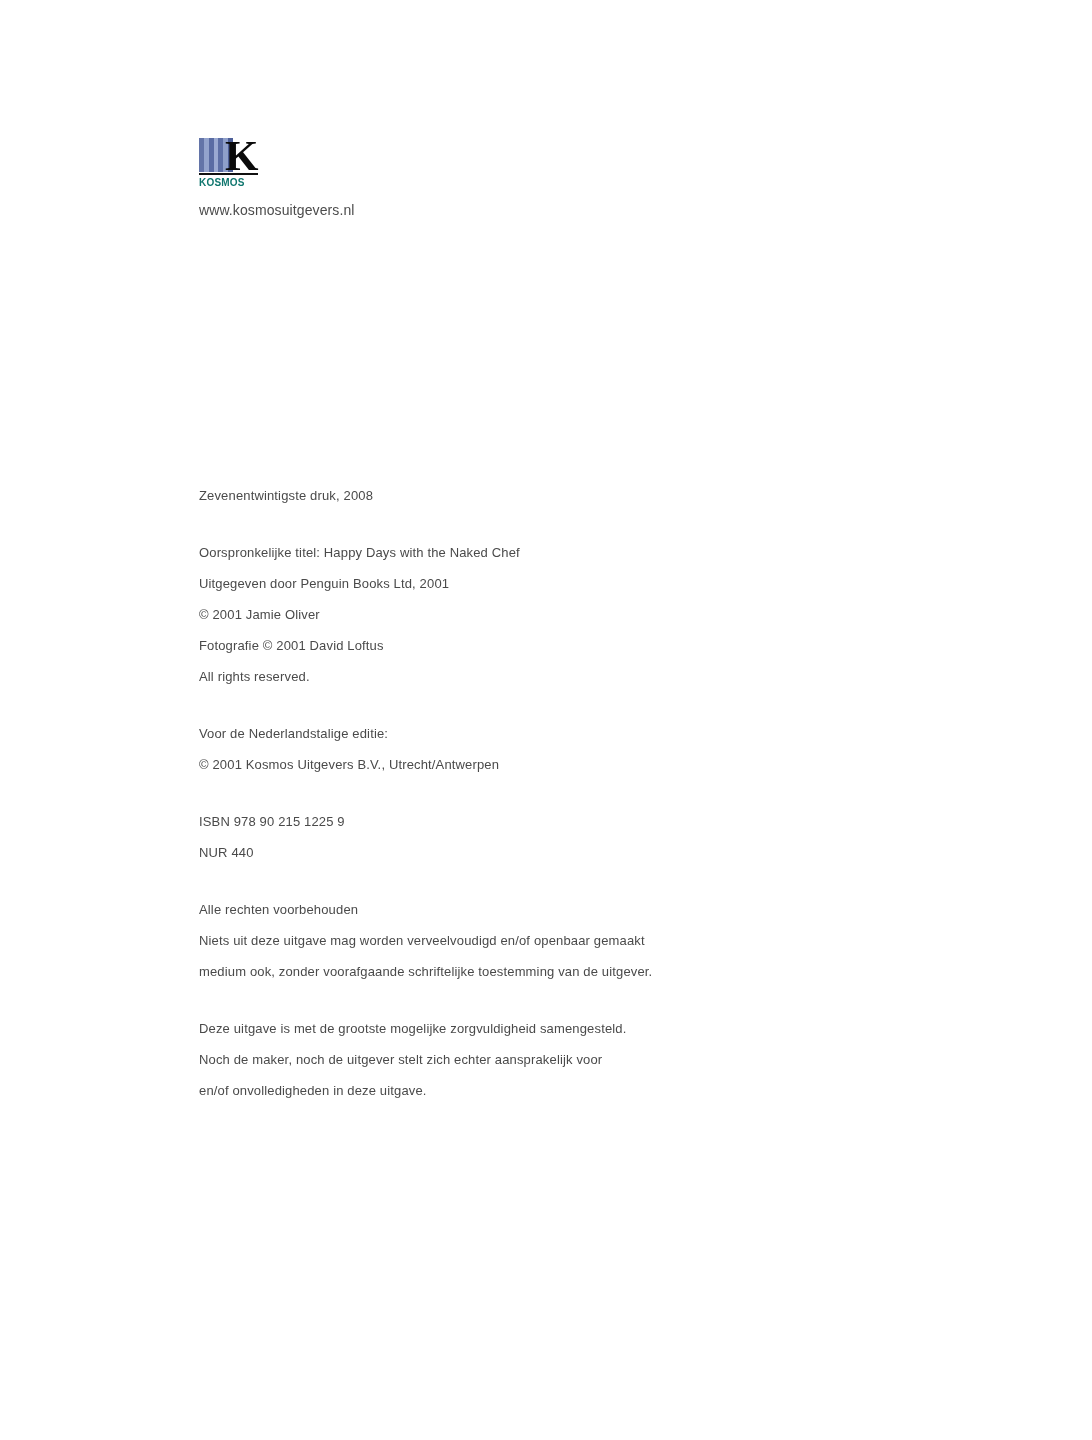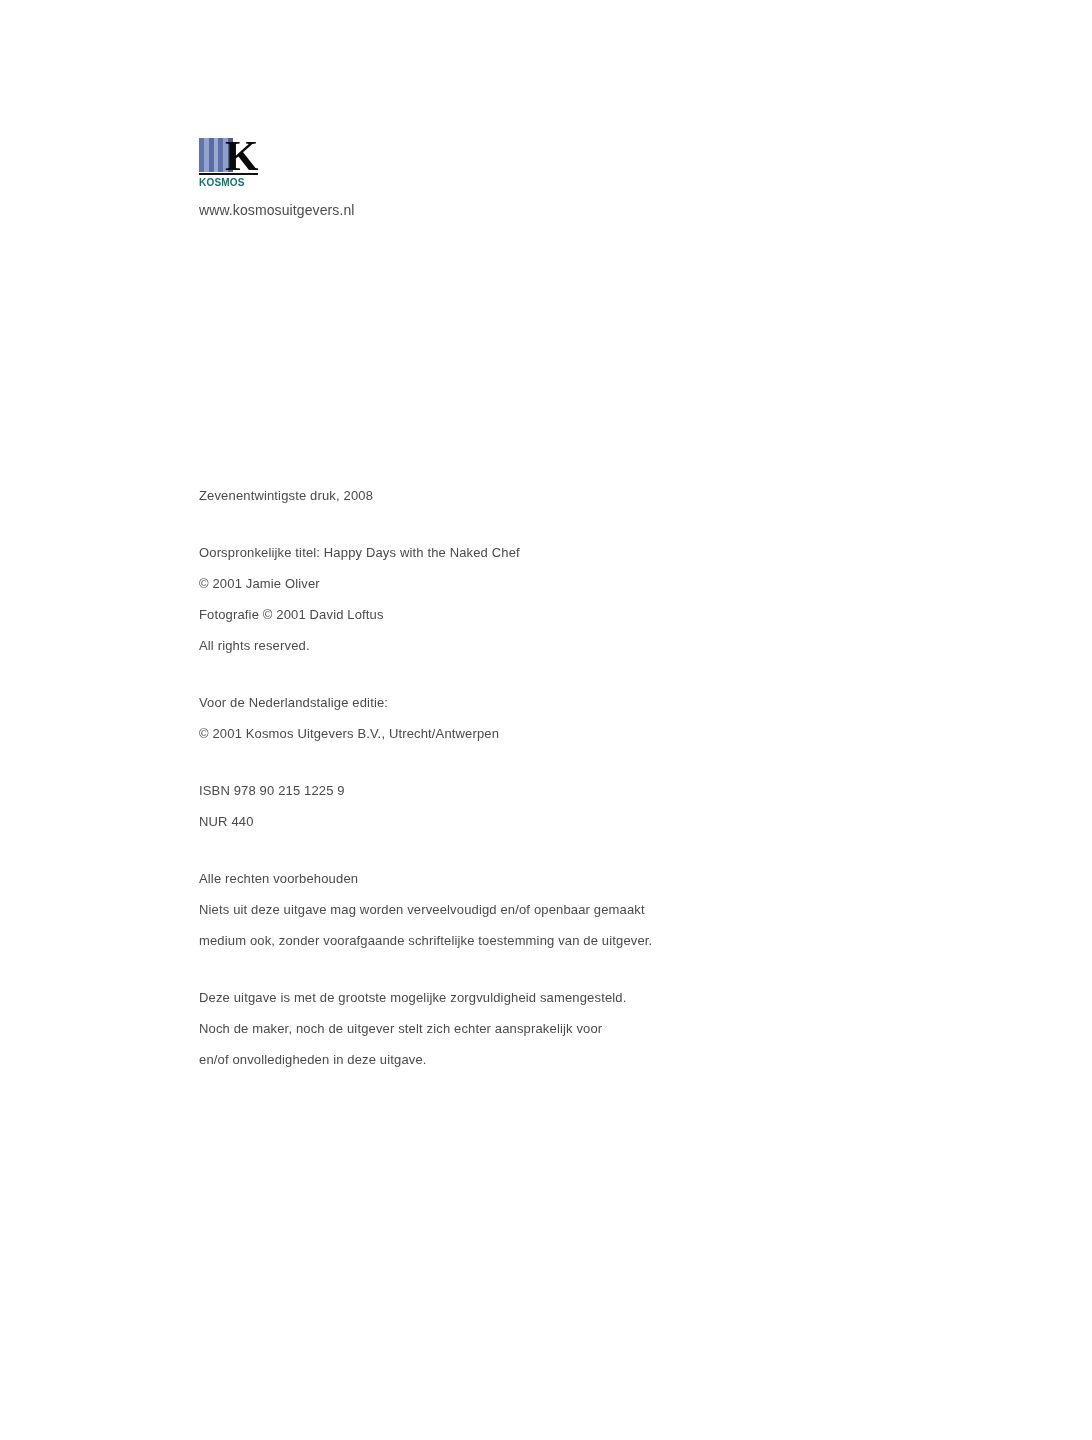--- a/index.html
+++ b/index.html
@@ -129,20 +129,21 @@
   <div class="logo-url">www.kosmosuitgevers.nl</div>
 
   <div class="colophon">
 
     <div class="para">
       <div class="line">Zevenentwintigste druk, 2008</div>
     </div>
 
     <div class="para">
       <div class="line">Oorspronkelijke titel: Happy Days with the Naked Chef</div>
+      <div class="line">Uitgegeven door Penguin Books Ltd, 2001</div>
       <div class="line">© 2001 Jamie Oliver</div>
       <div class="line">Fotografie © 2001 David Loftus</div>
       <div class="line">All rights reserved.</div>
     </div>
 
     <div class="para">
       <div class="line">Voor de Nederlandstalige editie:</div>
       <div class="line">© 2001 Kosmos Uitgevers B.V., Utrecht/Antwerpen</div>
     </div>
 

